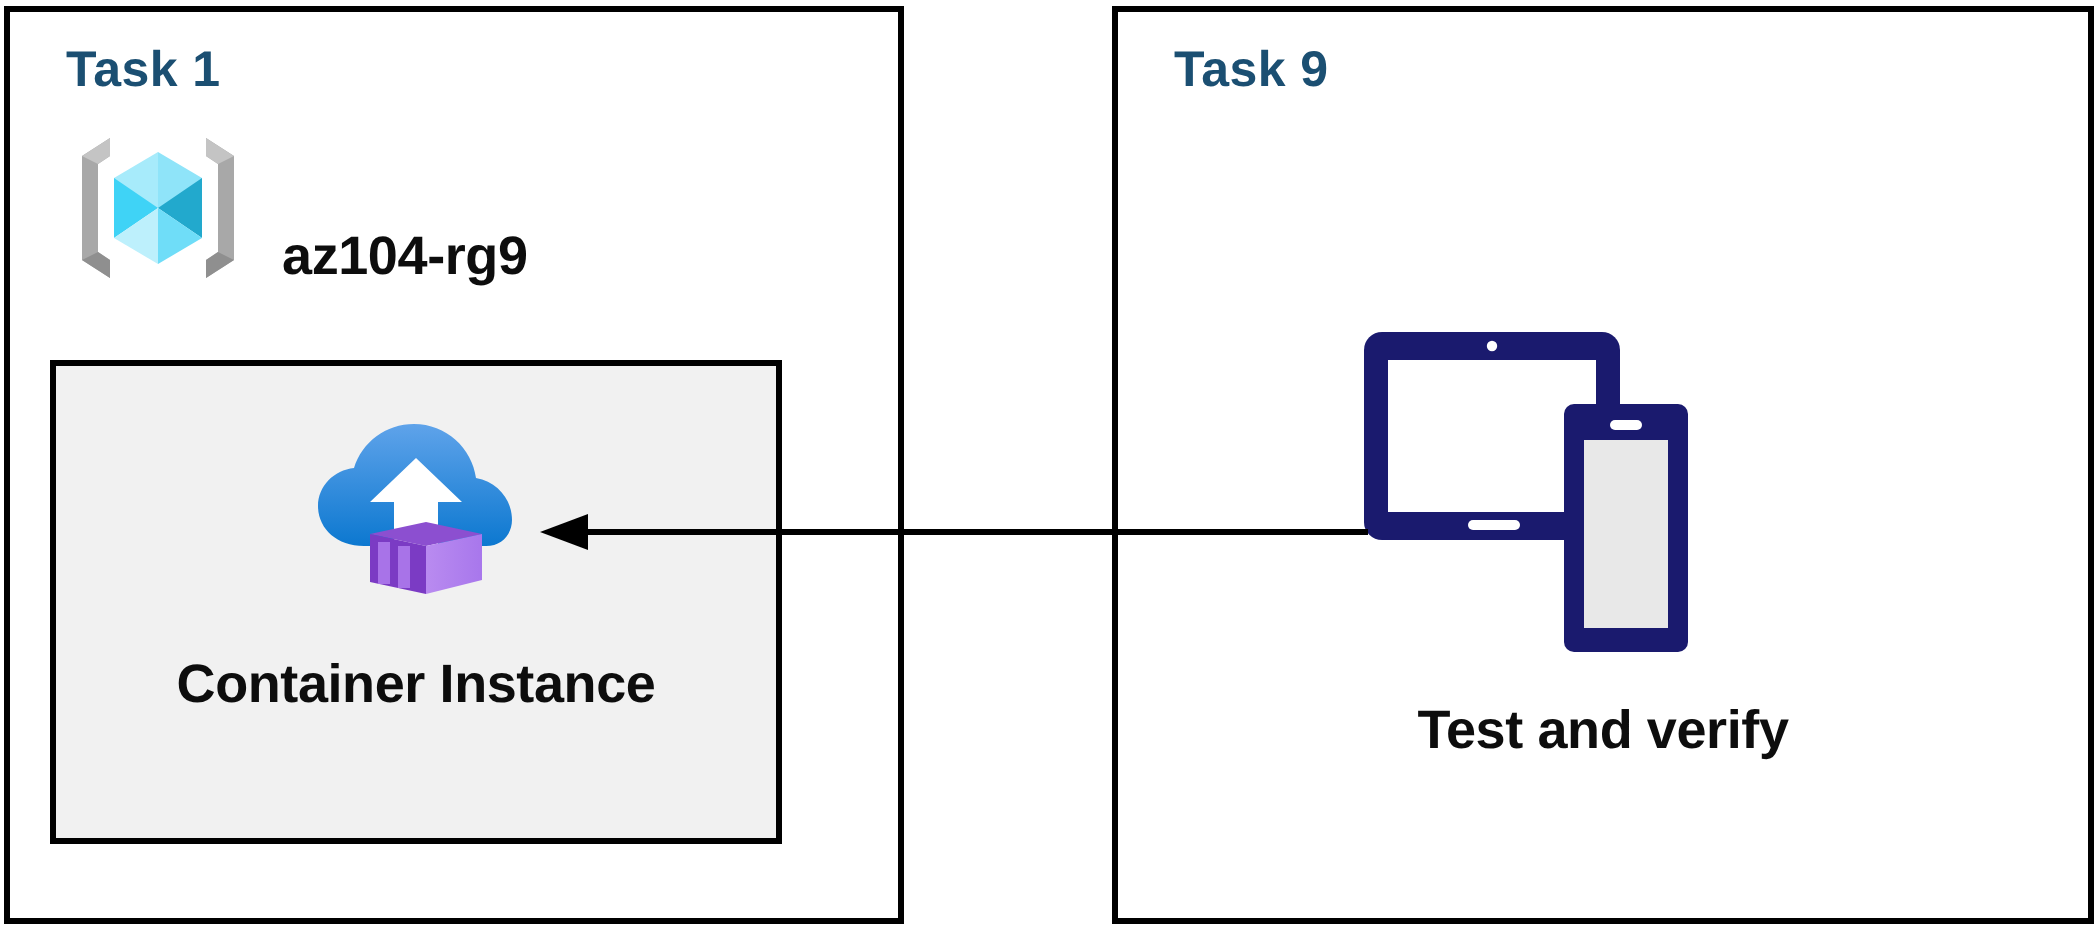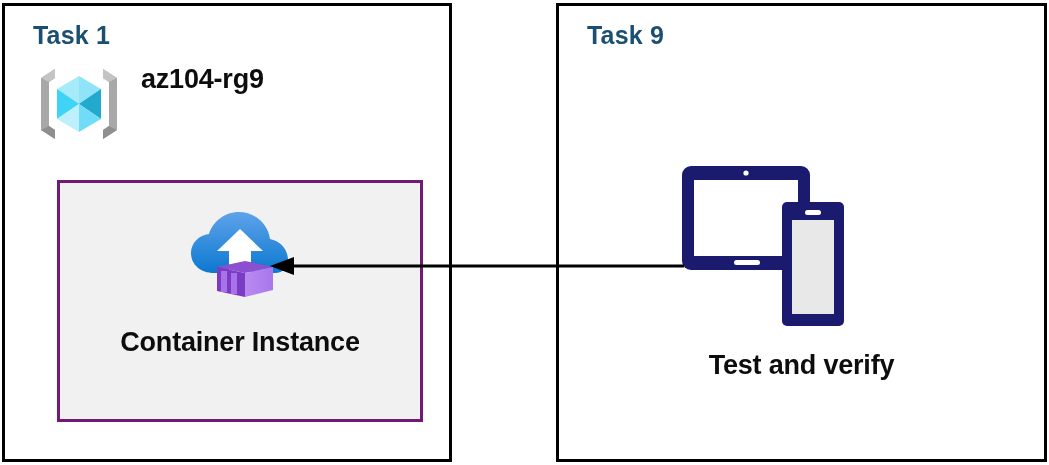--- a/index.html
+++ b/index.html
@@ -50,45 +50,45 @@
     letter-spacing: 0.2px;
     white-space: nowrap;
   }
 
   
   #rg-row {
     position: absolute;
     left: 30px;
     top: 58px;
     display: flex;
-    align-items: flex-start;
+    align-items: flex-end;
     gap: 18px;
   }
   #rg-icon {
     width: 88px;
     height: 80px;
     display: block;
   }
   #rg-label {
     font-size: 27px;
     font-weight: bold;
     color: #0d0d0d;
     white-space: nowrap;
     letter-spacing: -0.2px;
   }
 
   
   #container-card {
     position: absolute;
-    left: 52px;
+    left: 20px;
     top: 174px;
     width: 366px;
     height: 242px;
     background: #f1f1f1;
-    border: 3px solid #701a75;
+    border: 3px solid #000000;
     box-sizing: border-box;
   }
   #aci-icon {
     position: absolute;
     left: 50%;
     top: 22px;
     transform: translateX(-50%);
     width: 106px;
     height: 96px;
     display: block;

